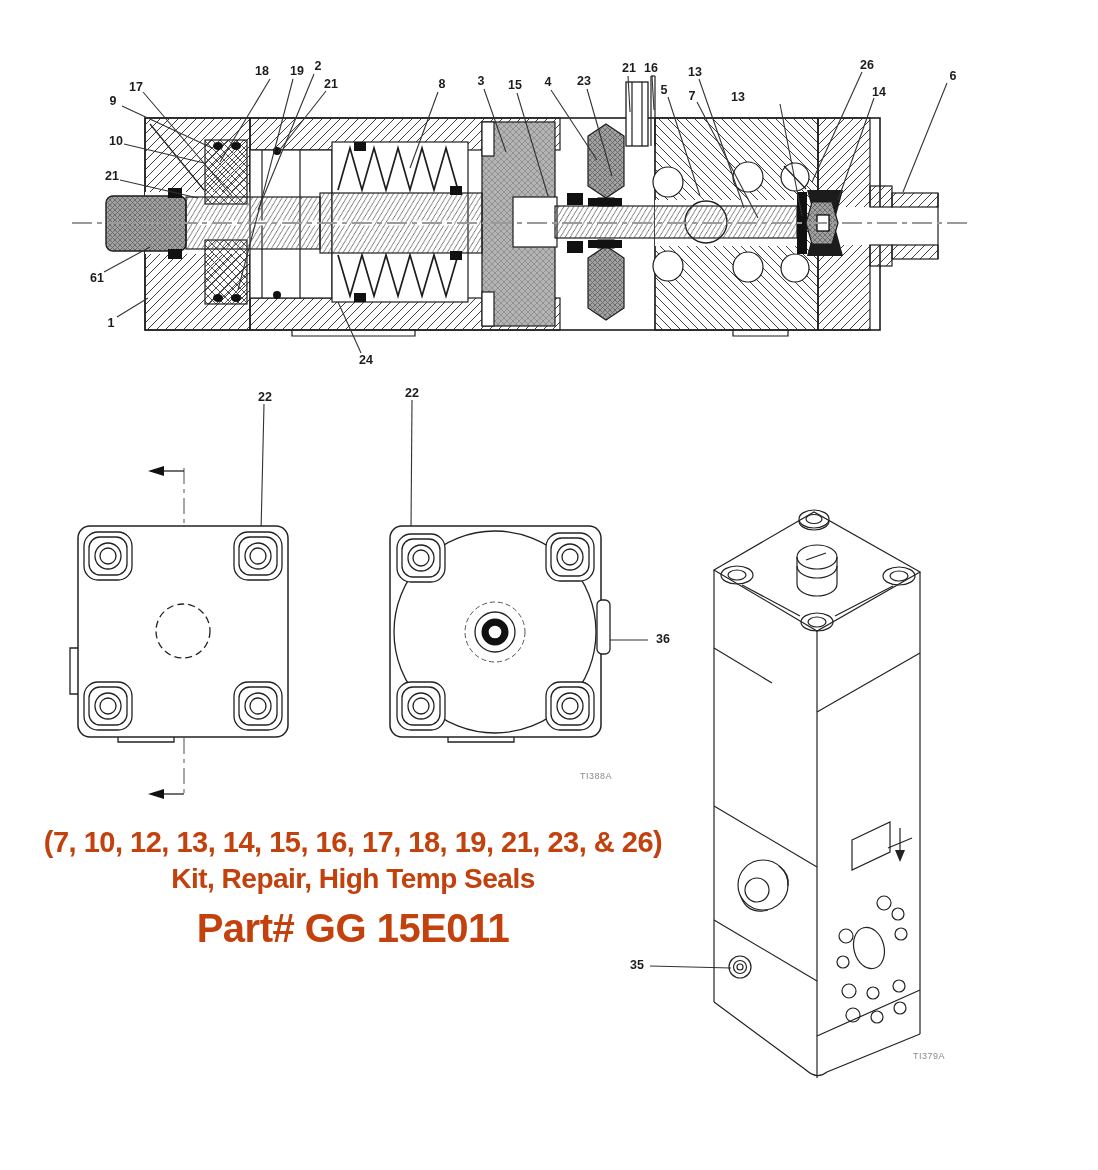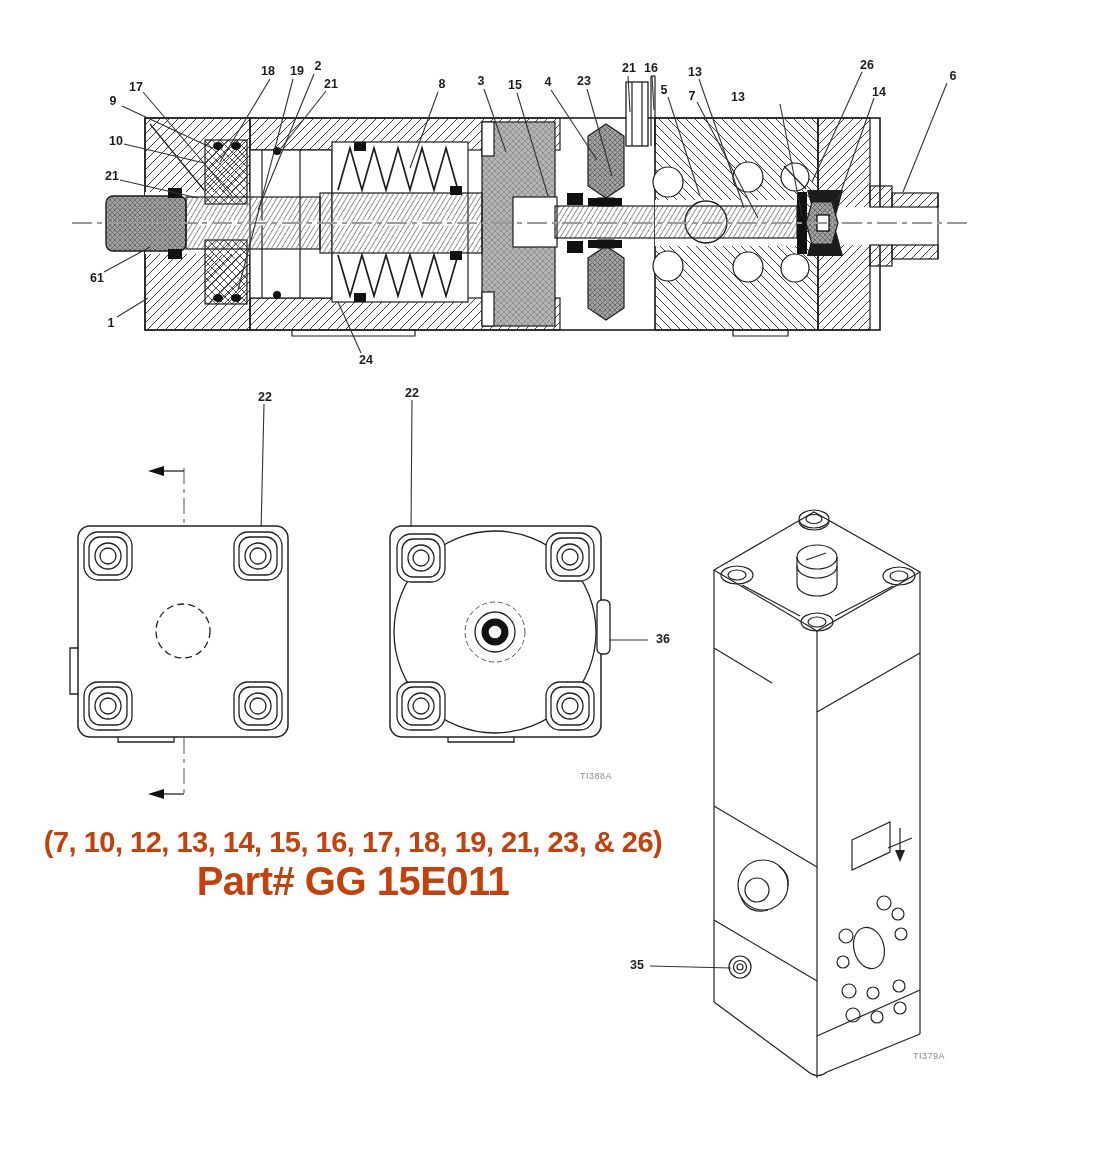--- a/index.html
+++ b/index.html
@@ -4,21 +4,21 @@
 <style>
   html,body{margin:0;padding:0;background:#fff;}
   .page{position:relative;width:1098px;height:1170px;background:#fff;overflow:hidden;
         font-family:"Liberation Sans",sans-serif;}
   svg{position:absolute;left:0;top:0;}
   .co{position:absolute;transform:translate(-50%,-50%);
       font:bold 12.5px "Liberation Sans",sans-serif;color:#1c1c1c;white-space:nowrap;}
   .kit{position:absolute;left:0;top:826px;width:706px;text-align:center;color:#c2410c;}
   .kit .l1{font-weight:bold;font-size:29px;letter-spacing:-0.5px;line-height:1.15;}
   .kit .l2{font-weight:bold;font-size:28px;letter-spacing:-0.5px;margin-top:4px;line-height:1.15;}
-  .kit .l3{font-weight:bold;font-size:40px;letter-spacing:-0.5px;line-height:1.1;}
+  .kit .l3{font-weight:bold;font-size:40px;letter-spacing:-0.5px;margin-top:10px;line-height:1.1;}
   .figcode{position:absolute;transform:translate(-50%,-50%);
       font:9px "Liberation Sans",sans-serif;color:#8a8a8a;letter-spacing:.5px;}
 </style>
 </head>
 <body>
 
 <div class="page">
 
 <svg width="1098" height="1170" viewBox="0 0 1098 1170">
   <defs>
@@ -313,21 +313,21 @@
           <circle cx="877" cy="1017" r="6"></circle>
       <circle cx="900" cy="1008" r="6"></circle>
     </g>
   </g>
 </svg>
 
 <span class="co" style="left:113px;top:101px">9</span>
 <span class="co" style="left:136px;top:87px">17</span>
 <span class="co" style="left:116px;top:141px">10</span>
 <span class="co" style="left:112px;top:176px">21</span>
-<span class="co" style="left:268px;top:71px">18</span>
+<span class="co" style="left:262px;top:71px">18</span>
 <span class="co" style="left:297px;top:71px">19</span>
 <span class="co" style="left:318px;top:66px">2</span>
 <span class="co" style="left:331px;top:84px">21</span>
 <span class="co" style="left:442px;top:84px">8</span>
 <span class="co" style="left:481px;top:81px">3</span>
 <span class="co" style="left:515px;top:85px">15</span>
 <span class="co" style="left:548px;top:82px">4</span>
 <span class="co" style="left:584px;top:81px">23</span>
 <span class="co" style="left:629px;top:68px">21</span>
 <span class="co" style="left:651px;top:68px">16</span>
@@ -341,19 +341,20 @@
 <span class="co" style="left:97px;top:278px">61</span>
 <span class="co" style="left:111px;top:323px">1</span>
 <span class="co" style="left:366px;top:360px">24</span>
 <span class="co" style="left:265px;top:397px">22</span>
 <span class="co" style="left:412px;top:393px">22</span>
 <span class="co" style="left:663px;top:639px">36</span>
 <span class="co" style="left:637px;top:965px">35</span>
 
 <div class="kit">
   <div class="l1">(7, 10, 12, 13, 14, 15, 16, 17, 18, 19, 21, 23, &amp; 26)</div>
+  <div class="l2">Kit, Repair, High Temp Seals</div>
   <div class="l3">Part# GG 15E011</div>
 </div>
 
 <span class="figcode" style="left:596px;top:776px">TI388A</span>
 <span class="figcode" style="left:929px;top:1056px">TI379A</span>
 
 </div>
 
 </body></html>

